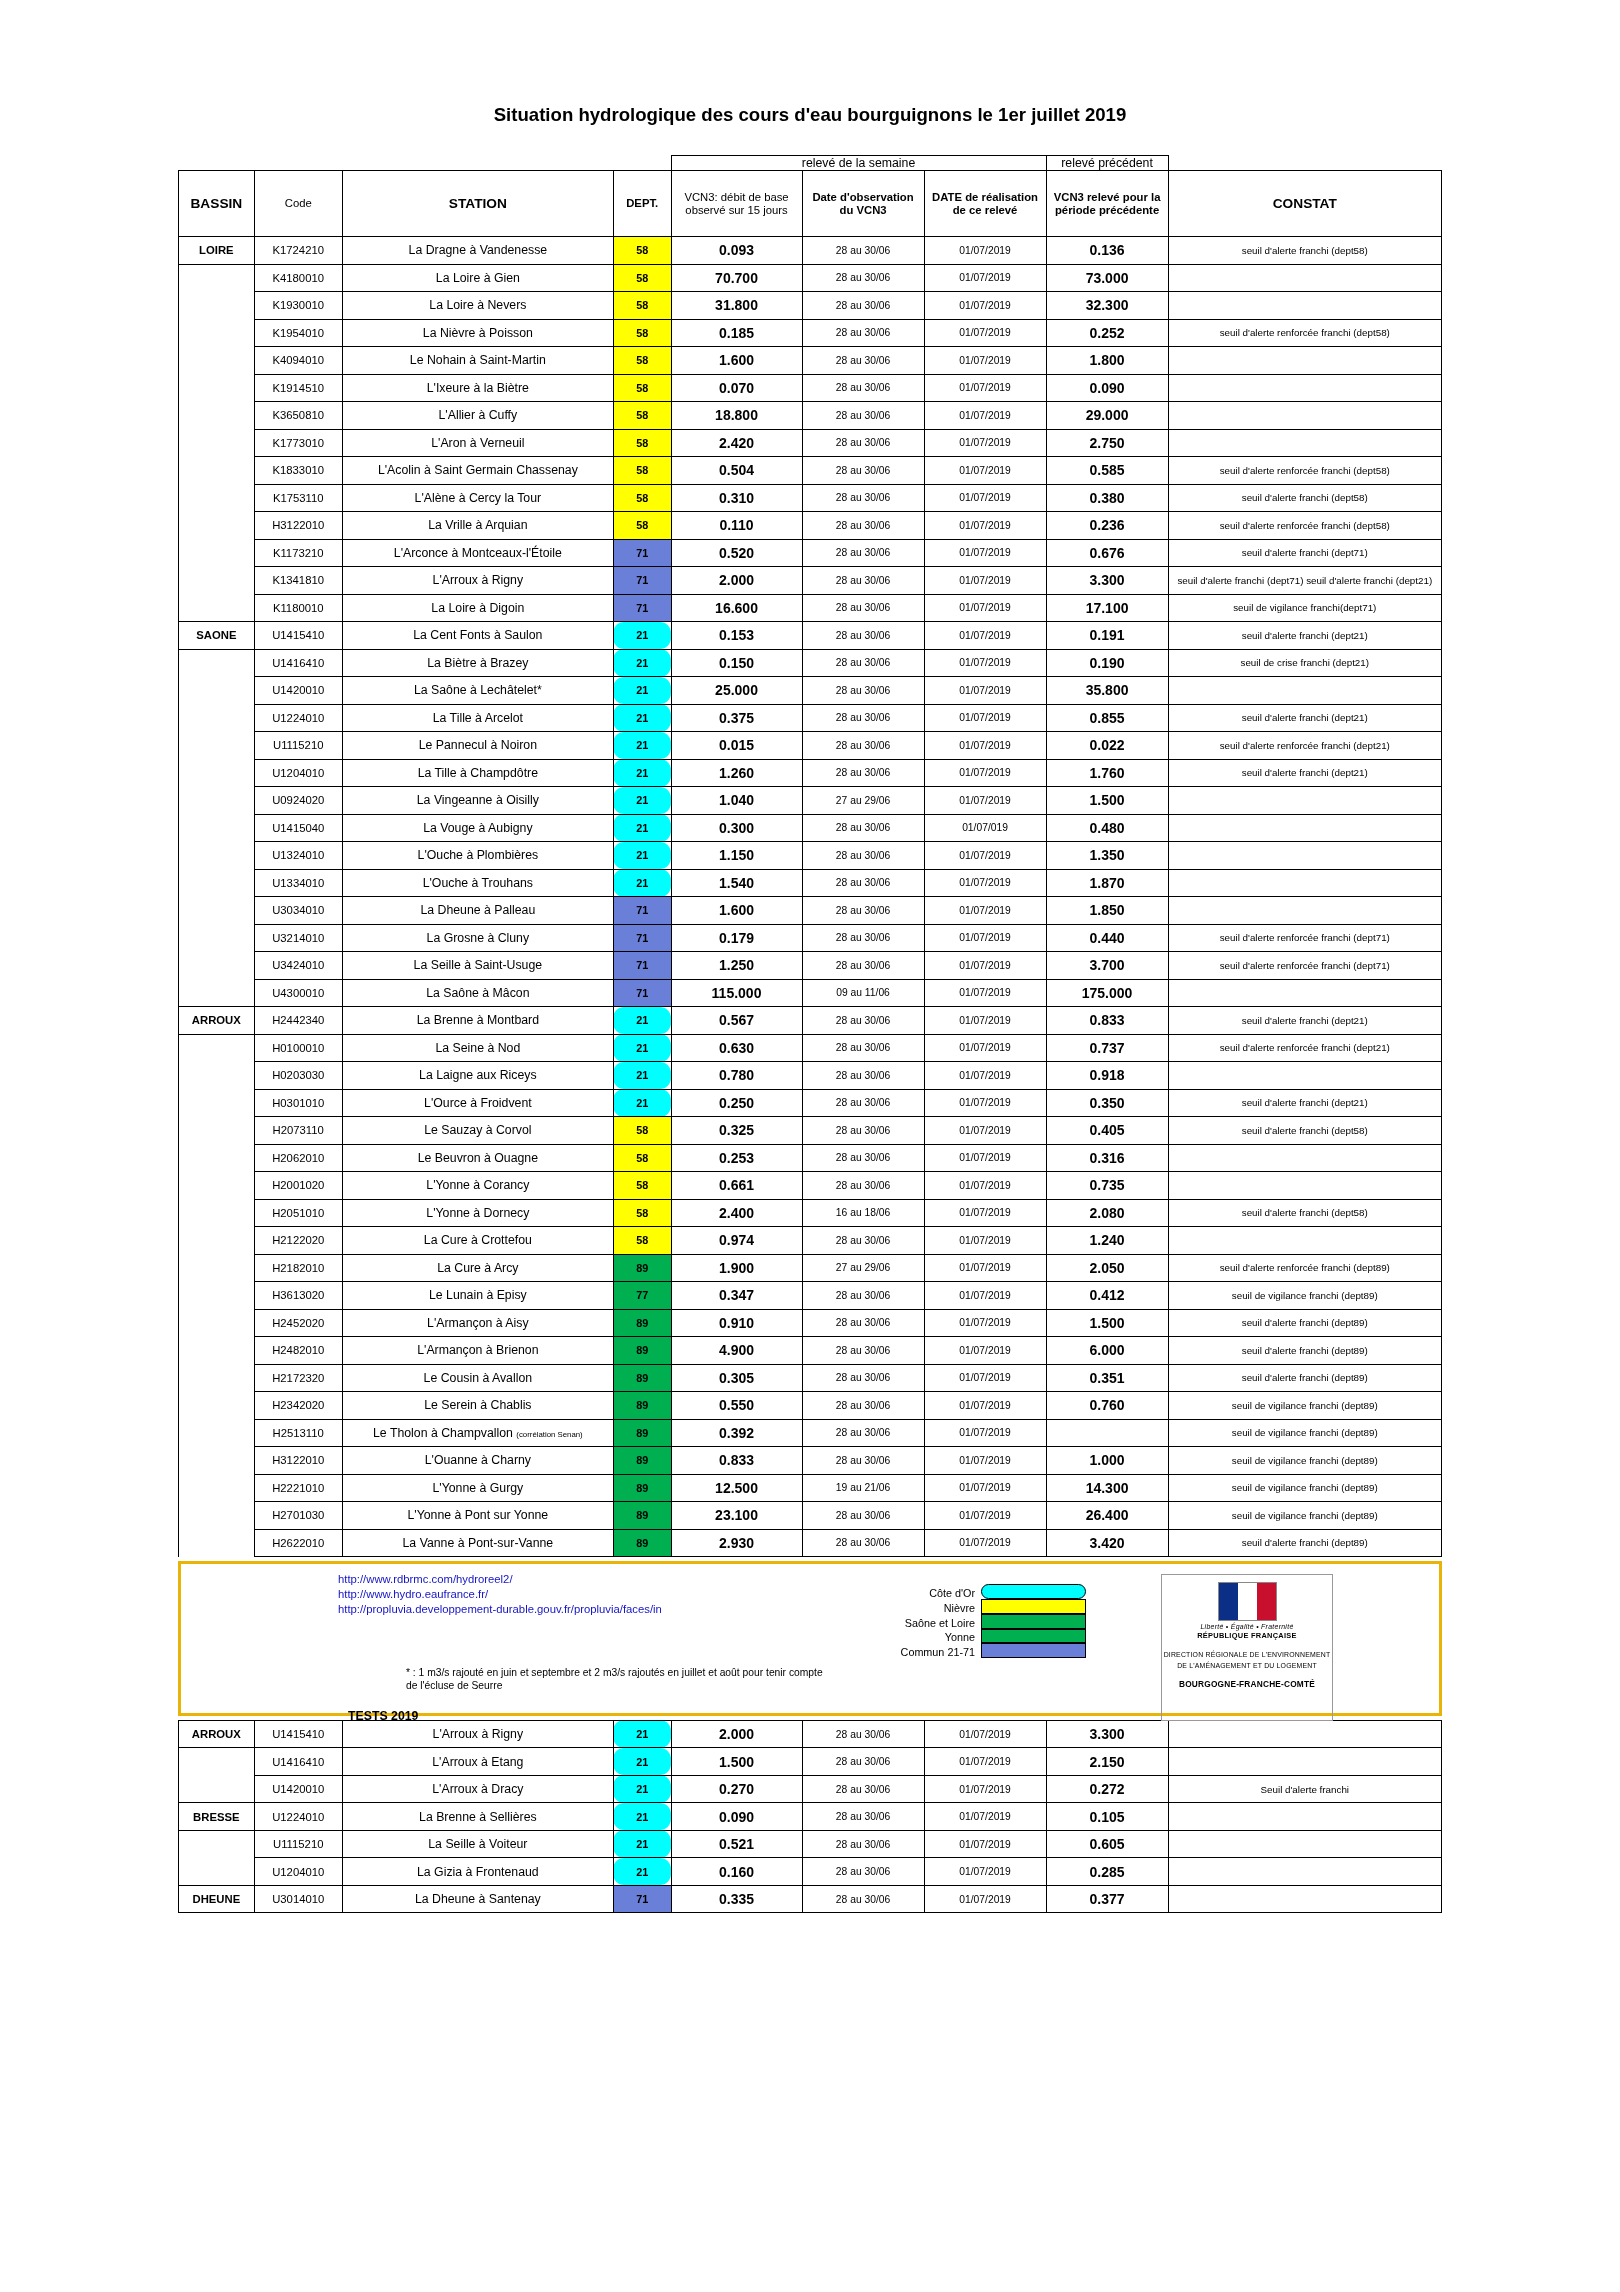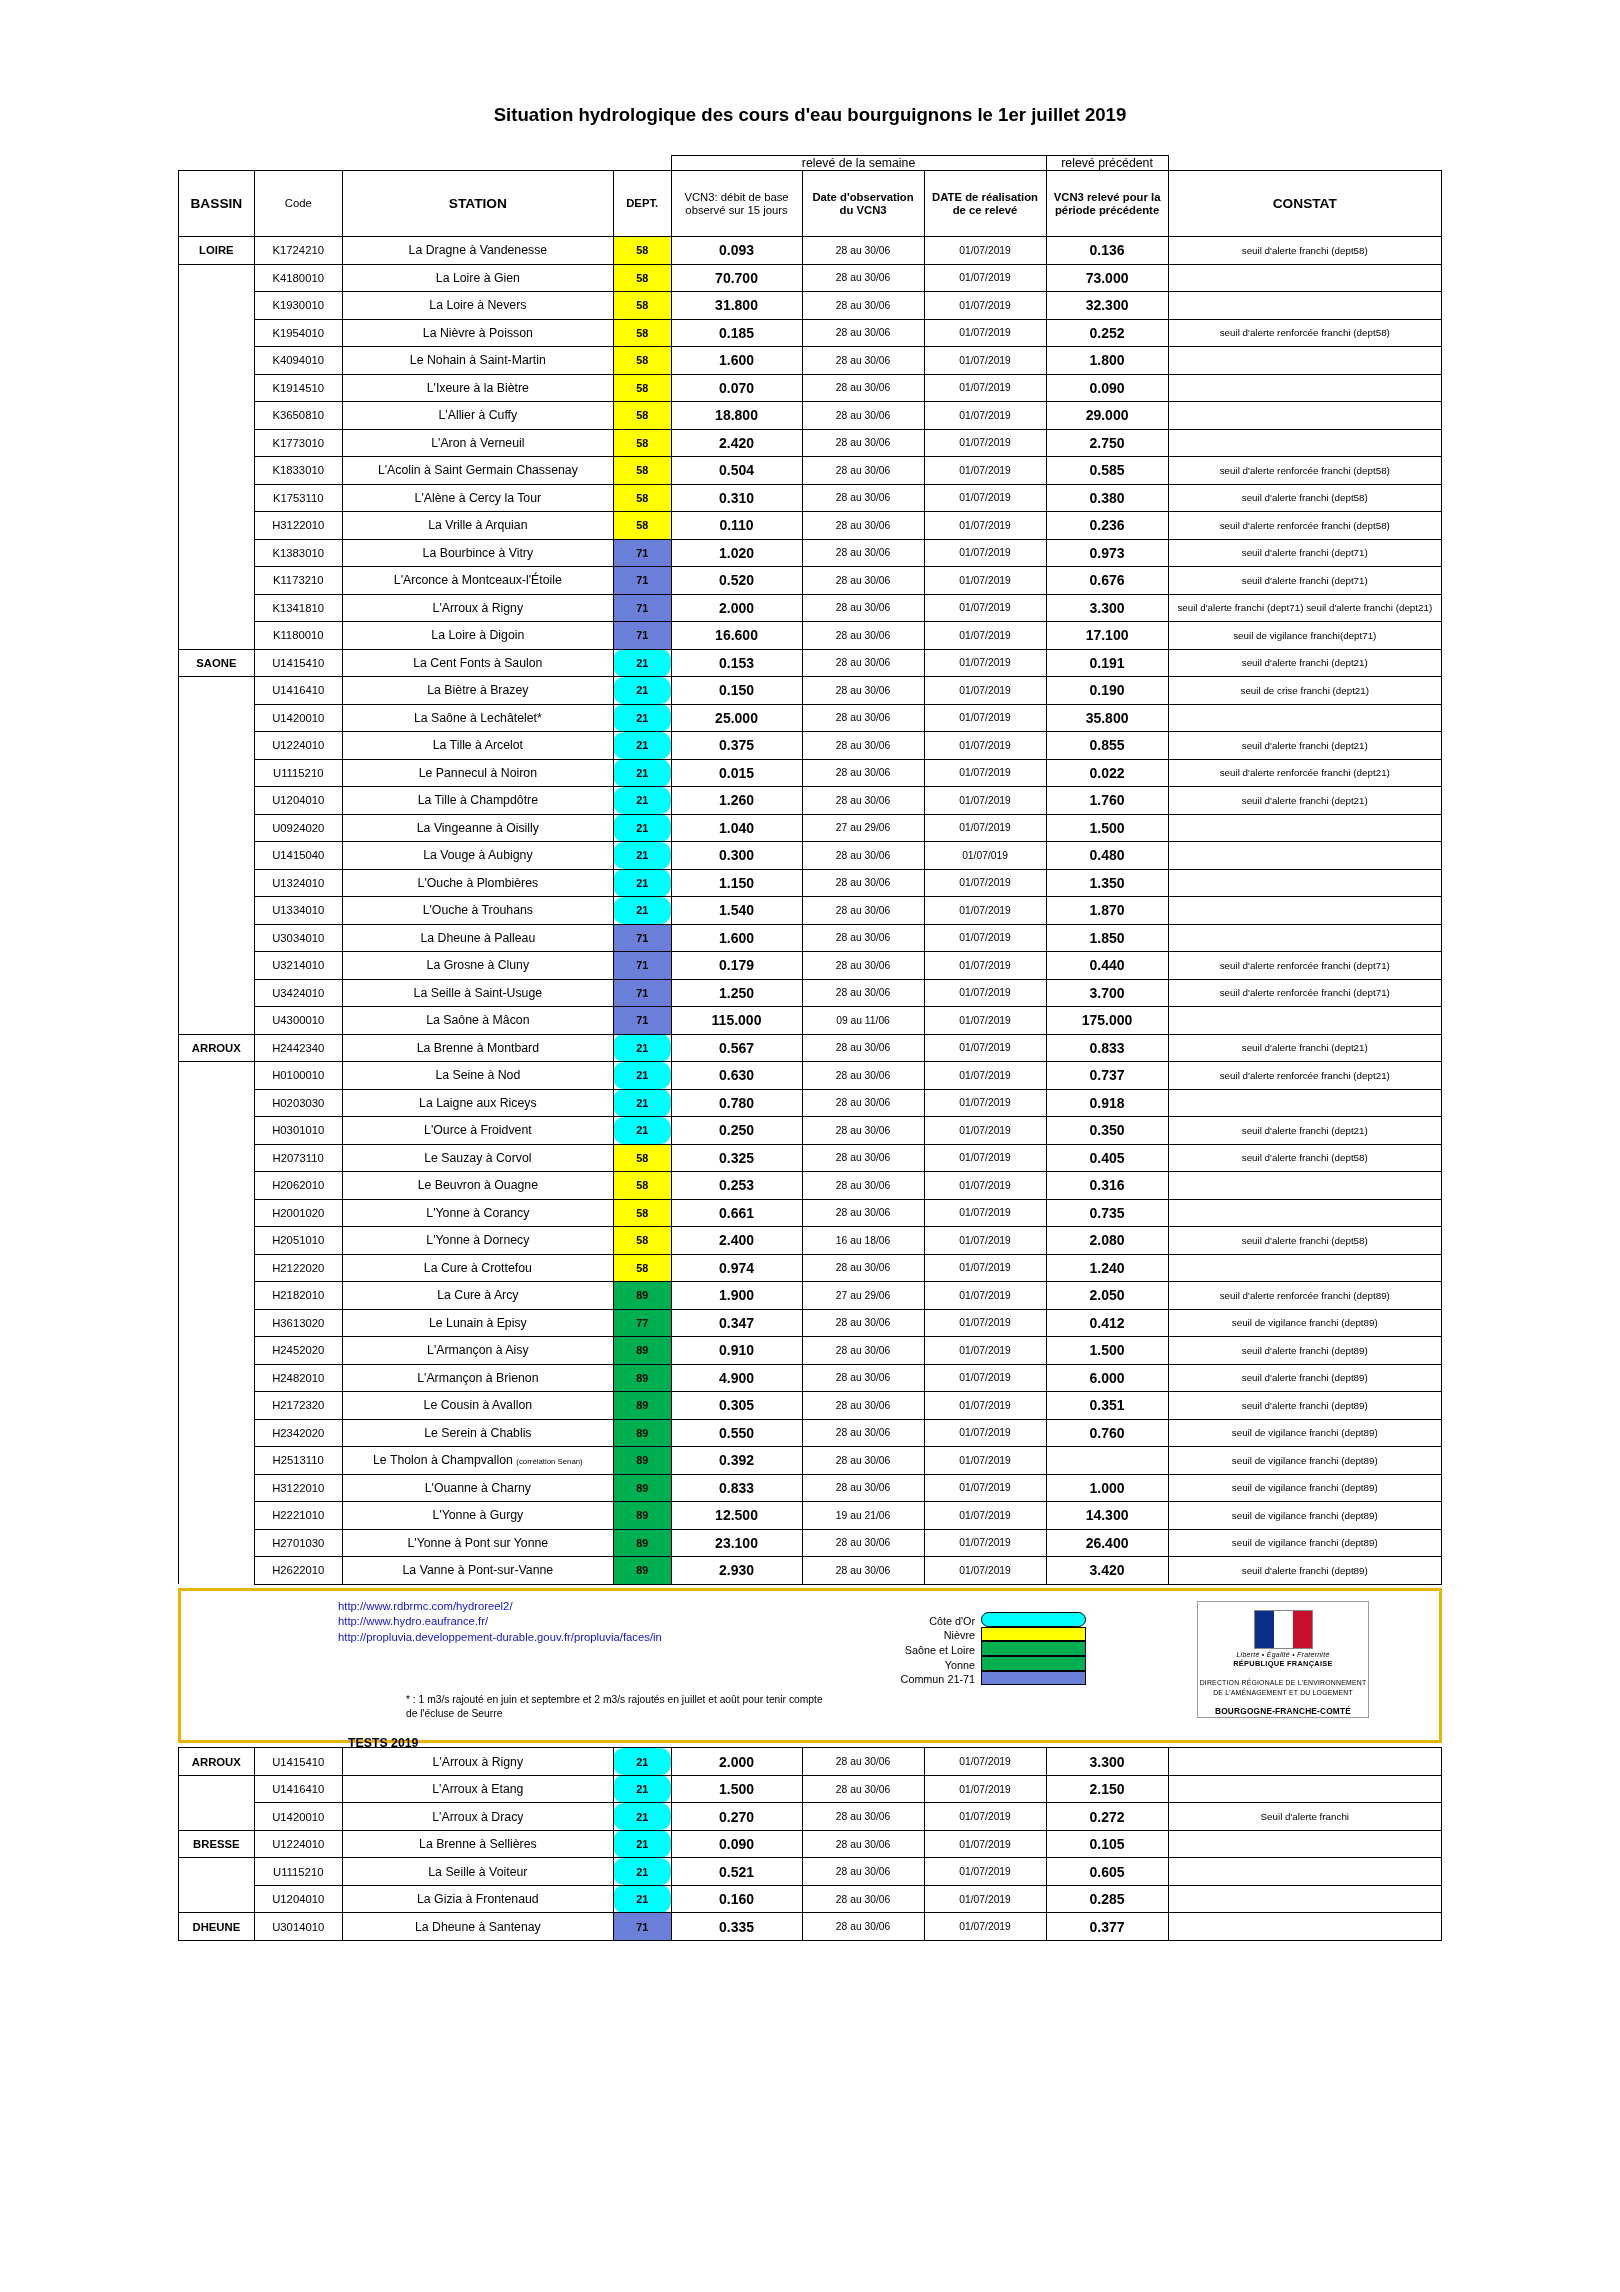--- a/index.html
+++ b/index.html
@@ -31,21 +31,21 @@
   .d89{background:#00b050;}
   
   .legend-block{margin-top:3.9px;border:3px solid #eab308;width:100%;box-sizing:border-box;height:155px;position:relative;}
   .links{position:absolute;left:157px;top:7.8px;font-size:11.3px;color:#1414c8;line-height:1.35;}
   .note{position:absolute;left:225px;top:102px;font-size:10.3px;width:421px;line-height:1.3;text-align:left;}
   .tests{position:absolute;left:167px;top:145px;font-size:12.3px;font-weight:bold;}
   .legend-key{position:absolute;left:676px;top:21.6px;font-size:10.8px;text-align:right;}
   .legend-key .kline{display:flex;align-items:flex-end;justify-content:flex-end;height:13.7px;margin-bottom:1px;}
   .legend-key .klabel{width:118px;text-align:right;padding-right:5.9px;}
   .legend-key .kswatch{width:103px;height:12.7px;border:1px solid #000;}
-  .marianne{position:absolute;left:980px;top:9.8px;width:172px;height:117px;border:1px solid #999;box-sizing:border-box;text-align:center;margin-left:36px;}
+  .marianne{position:absolute;left:980px;top:9.8px;width:172px;height:147px;border:1px solid #999;box-sizing:border-box;text-align:center;}
   .flag{width:57px;height:37px;margin:7.8px auto 2px auto;display:flex;border:1px solid #888;}
   .flag i{flex:1;height:100%;}
   .flag .b{background:#0b2f86;}
   .flag .w{background:#fff;}
   .flag .r{background:#c8102e;}
   .devise{font-size:6.9px;font-style:italic;letter-spacing:0.3px;}
   .rf{font-size:7.4px;font-weight:bold;letter-spacing:0.3px;margin-top:1px;}
   .dreal{font-size:6.9px;line-height:1.5;margin-top:9.8px;letter-spacing:0.2px;}
   .bfc{font-size:8.3px;font-weight:bold;line-height:1.35;margin-top:7.8px;letter-spacing:0.2px;}
   .tests-table{margin-top:3.9px;}
@@ -208,31 +208,20 @@
             <td class="station">La Vrille à Arquian</td>
             <td class="dept d58">58</td>
             <td class="val">0.110</td>
             <td class="small">28 au 30/06</td>
             <td class="small">01/07/2019</td>
             <td class="val">0.236</td>
             <td class="constat">seuil d'alerte renforcée franchi (dept58)</td>
           </tr>
           <tr class="row">
             <td class="bassin empty"></td>
-            <td class="code">K1383010</td>
-            <td class="station">La Bourbince à Vitry</td>
-            <td class="dept d71">71</td>
-            <td class="val">1.020</td>
-            <td class="small">28 au 30/06</td>
-            <td class="small">01/07/2019</td>
-            <td class="val">0.973</td>
-            <td class="constat">seuil d'alerte franchi (dept71)</td>
-          </tr>
-          <tr class="row">
-            <td class="bassin empty"></td>
             <td class="code">K1173210</td>
             <td class="station">L'Arconce à Montceaux-l'Étoile</td>
             <td class="dept d71">71</td>
             <td class="val">0.520</td>
             <td class="small">28 au 30/06</td>
             <td class="small">01/07/2019</td>
             <td class="val">0.676</td>
             <td class="constat">seuil d'alerte franchi (dept71)</td>
           </tr>
           <tr class="row">

